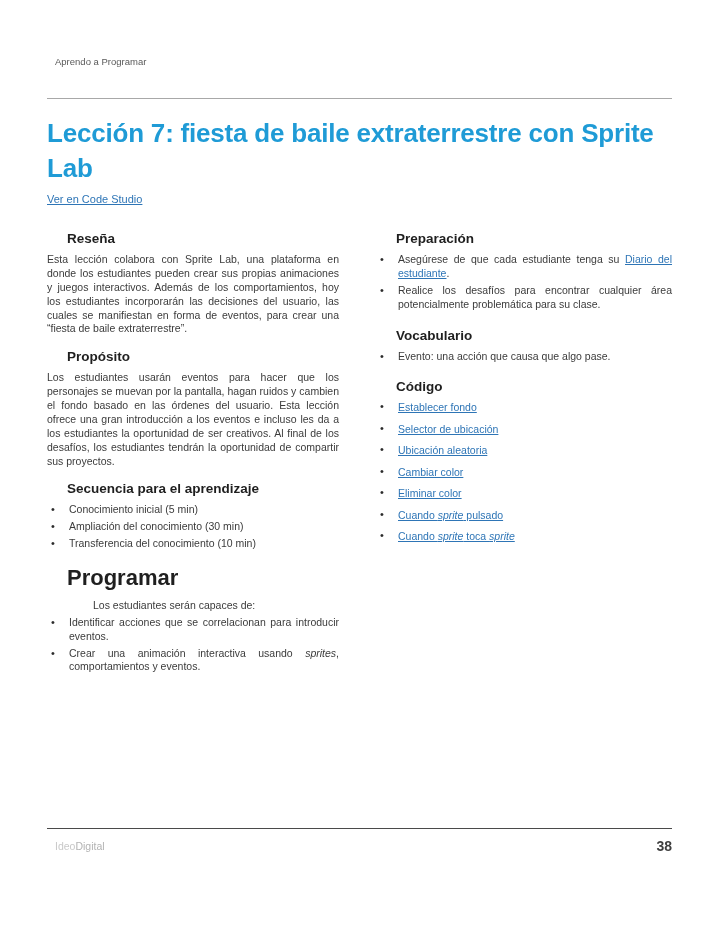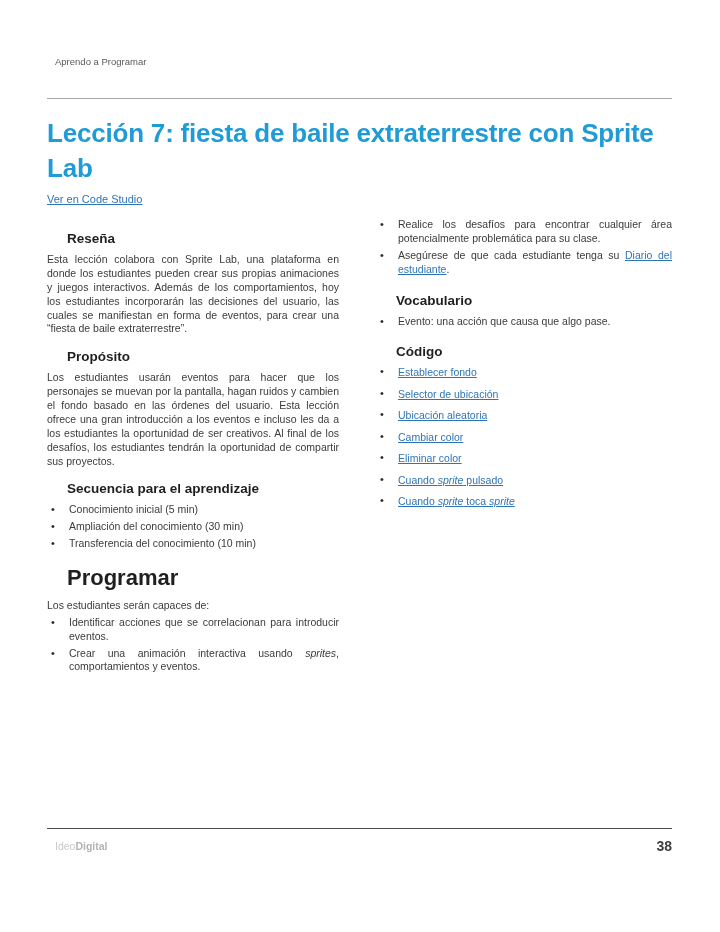--- a/index.html
+++ b/index.html
@@ -32,35 +32,35 @@
 
   h2.section{font-size:13.5px;font-weight:bold;color:var(--heading-text);margin-top:13px;margin-bottom:7px;margin-left:20px;}
   h2.big{font-size:22px;margin-top:14px;margin-bottom:8px;}
   p.body{font-size:10.5px;line-height:1.32;text-align:justify;}
 
   ul.bullets{list-style:none;font-size:10.5px;line-height:1.32;}
   ul.bullets li{position:relative;padding-left:22px;margin-bottom:3px;}
   ul.bullets li::before{content:"\2022";position:absolute;left:4px;top:-1px;font-size:11px;color:#2b2b2b;}
   ul.justify li{text-align:justify;}
 
-  .intro-line{font-size:10.5px;line-height:1.32;margin-bottom:3px;}
+  .intro-line{font-size:10.5px;line-height:1.32;margin-bottom:3px;margin-left:46px;}
   .it{font-style:italic;}
   .bold{font-weight:normal;}
 
   a.inline-link{color:var(--link-blue);text-decoration:underline;}
 
   ul.code-links{list-style:none;font-size:10.5px;margin-top:2px;}
   ul.code-links li{position:relative;padding-left:22px;margin-bottom:9.5px;}
   ul.code-links li::before{content:"\2022";position:absolute;left:4px;top:-1px;font-size:11px;color:#2b2b2b;}
   ul.code-links a{color:var(--link-blue);text-decoration:underline;}
 
   .footer-divider{position:absolute;left:47px;right:48px;top:828px;border:none;border-top:1.5px solid #4a4a4a;}
   .footer{position:absolute;left:47px;right:48px;top:838px;display:flex;justify-content:space-between;align-items:center;}
   .brand{font-size:10.5px;margin-left:8px;color:#c9c9c9;}
-  .brand .bold-part{font-weight:bold;color:#b3b3b3;margin-top:45px;}
+  .brand .bold-part{font-weight:normal;color:#b3b3b3;margin-top:45px;}
   .page-number{font-size:14px;font-weight:bold;color:#3f3f3f;}
 </style>
 </head>
 <body>
 
 <div class="page">
 
   <div class="running-header">Aprendo a Programar</div>
   <hr class="header-divider">
 
@@ -88,23 +88,24 @@
       <div class="intro-line">Los estudiantes serán capaces de:</div>
       <ul class="bullets justify">
         <li><span>Identificar acciones que se correlacionan para introducir eventos.</span><span class="it"></span><span></span></li>
         <li><span>Crear una animación interactiva usando </span><span class="it">sprites</span><span>, comportamientos y eventos.</span></li>
       </ul>
 
     </div>
 
     <div class="col-right">
 
+      <h2 class="section" style="margin-top:13px;">Preparación</h2>
       <ul class="bullets justify">
+        <li><span>Asegúrese de que cada estudiante tenga su </span><a class="inline-link" href="#">Diario del estudiante</a><span>.</span></li>
         <li>Realice los desafíos para encontrar cualquier área potencialmente problemática para su clase.</li>
-        <li><span>Asegúrese de que cada estudiante tenga su </span><a class="inline-link" href="#">Diario del estudiante</a><span>.</span></li>
       </ul>
 
       <h2 class="section" style="margin-top:16px;">Vocabulario</h2>
       <ul class="bullets">
         <li><span class="bold">Evento:</span><span> una acción que causa que algo pase.</span></li>
       </ul>
 
       <h2 class="section" style="margin-top:16px;">Código</h2>
       <ul class="code-links">
         <li><a href="#"><span>Establecer fondo</span><span class="it"></span><span></span><span class="it"></span></a></li>

